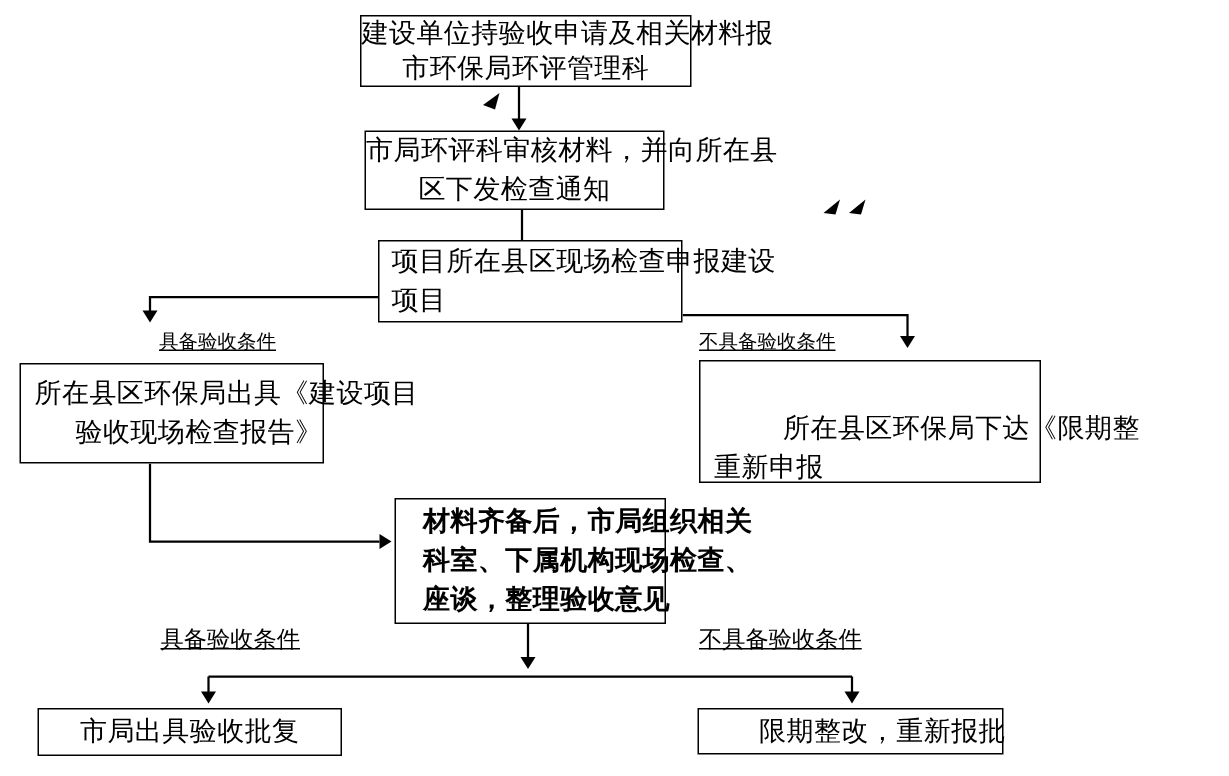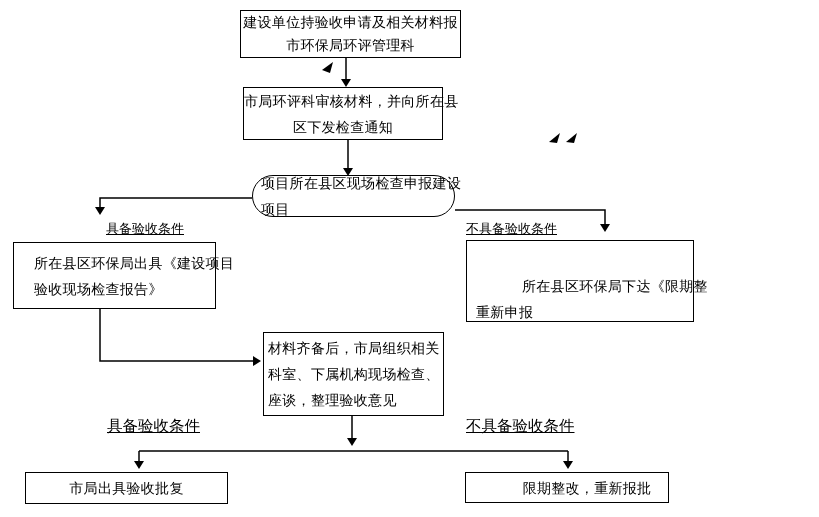--- a/index.html
+++ b/index.html
@@ -13,21 +13,21 @@
   }
   .wires { position:absolute; left:0; top:0; }
   .box {
     position:absolute;
     box-sizing:border-box;
     border:1.5px solid #000000;
     background:#ffffff;
     display:flex;
     flex-direction:column;
     justify-content:center;
-    font-size:14px;
+    font-size:18px;
     letter-spacing:0.3px;
   }
   .box .ln { line-height:26px; white-space:nowrap; }
   .box.center { text-align:center; }
   .b1 .ln { line-height:23px; }
   .lbl {
     position:absolute;
     white-space:nowrap;
     font-size:13px;
     line-height:16px;
@@ -77,36 +77,36 @@
   <div class="box center b1" style="left:240px;top:10px;width:221px;height:48px;">
     <div class="ln">建设单位持验收申请及相关材料报</div>
     <div class="ln">市环保局环评管理科</div>
   </div>
 
   <div class="box center" style="left:243px;top:87px;width:200px;height:53px;">
     <div class="ln">市局环评科审核材料，并向所在县</div>
     <div class="ln">区下发检查通知</div>
   </div>
 
-  <div class="box" style="left:252px;top:175px;width:203px;height:42px;padding-left:8px;border-radius:21px;">
+  <div class="box" style="left:252px;top:160px;width:203px;height:55px;padding-left:8px;">
     <div class="ln">项目所在县区现场检查申报建设</div>
     <div class="ln">项目</div>
   </div>
 
-  <div class="box" style="left:13px;top:242px;width:203px;height:67px;padding-left:20px;">
+  <div class="box" style="left:13px;top:242px;width:203px;height:67px;padding-left:9px;text-align:right;">
     <div class="ln">所在县区环保局出具《建设项目</div>
     <div class="ln">验收现场检查报告》</div>
   </div>
 
   <div class="box" style="left:466px;top:240px;width:228px;height:82px;padding-left:9px;">
     <div class="ln" style="padding-left:46px;margin-top:36px;">所在县区环保局下达《限期整</div>
     <div class="ln">重新申报</div>
   </div>
 
-  <div class="box" style="left:263px;top:332px;width:181px;height:84px;padding-left:4px;">
+  <div class="box" style="left:263px;top:332px;width:181px;height:84px;padding-left:18px;font-weight:bold;">
     <div class="ln">材料齐备后，市局组织相关</div>
     <div class="ln">科室、下属机构现场检查、</div>
     <div class="ln">座谈，整理验收意见</div>
   </div>
 
   <div class="box center" style="left:25px;top:472px;width:203px;height:32px;">
     <div class="ln">市局出具验收批复</div>
   </div>
 
   <div class="box center" style="left:465px;top:472px;width:204px;height:31px;padding-left:40px;">

